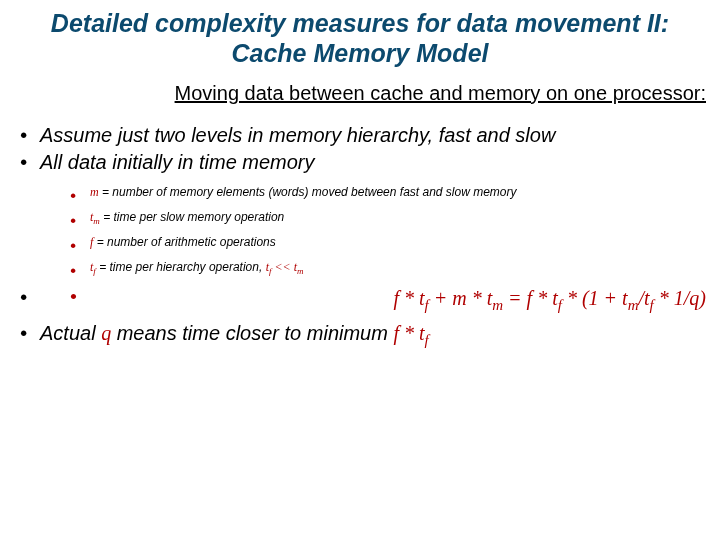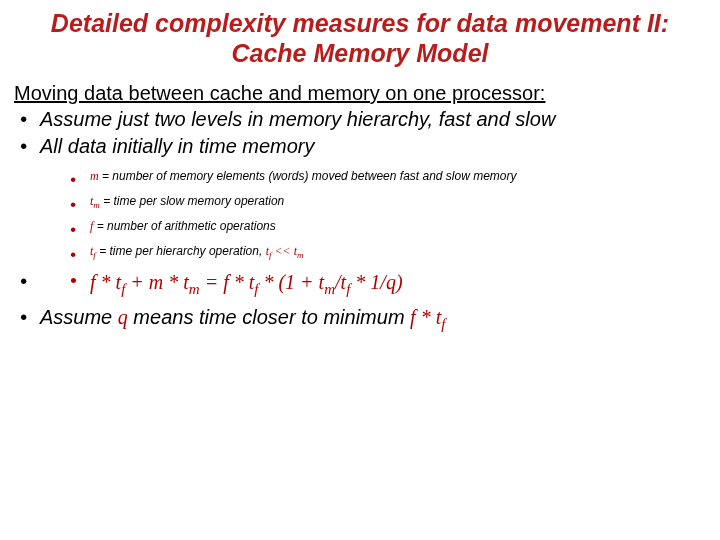--- a/index.html
+++ b/index.html
@@ -6,32 +6,33 @@
   body {
     width: 720px;
     height: 540px;
     background: #fff;
     font-family: Arial, Helvetica, sans-serif;
     color: #000;
     padding: 8px 14px 10px 14px;
     overflow: hidden;
   }
   .title {
-    color: #b91c1c;
+    color: #0c4a6e;
     font-weight: bold;
     font-style: italic;
     font-size: 25px;
     line-height: 1.2;
     text-align: center;
     margin-bottom: 14px;
   }
   .section-head {
     text-decoration: underline;
     font-size: 20px;
-    margin-bottom: 2px;
+    margin-bottom: 18px;
+    text-align: right;
   }
   ul.outer {
     list-style: none;
     padding-left: 0;
     font-size: 20px;
   }
   ul.outer > li {
     position: relative;
     padding-left: 26px;
     margin: 2px 0;
@@ -70,20 +71,21 @@
     list-style: none;
     padding-left: 0;
     margin: 4px 0 2px 26px;
     font-size: 20px;
   }
   ul.inner2 > li {
     position: relative;
     padding-left: 24px;
     margin: 2px 0;
     line-height: 1.3;
+    text-align: right;
   }
   ul.inner2 > li::before {
     content: "•";
     position: absolute;
     left: 4px;
     top: 0;
     color: #b00000;
     font-size: 19px;
   }
   .var {
@@ -132,15 +134,15 @@
         <span class="var">f</span><span class="var"> * </span><span class="var"><span>t</span><span class="sub">f</span></span><span class="var">  +  </span><span class="var">m</span><span class="var"> * </span><span class="var"><span>t</span><span class="sub">m</span></span><span class="var">   =   </span><span class="var">f</span><span class="var"> * </span><span class="var"><span>t</span><span class="sub">f</span></span><span class="var"> * (1 + </span><span class="var"><span>t</span><span class="sub">m</span></span><span class="var">/</span><span class="var"><span>t</span><span class="sub">f</span></span><span class="var">  * 1/</span><span class="var">q</span><span class="var">)</span>
       </li>
     </ul>
   </li>
 </ul>
 
 <div class="gap"></div>
 
 <ul class="outer">
   <li>
-    <span>Assume </span><span class="var">q</span><span> means time closer to minimum </span><span class="var">f</span><span class="var"> * </span><span class="var"><span>t</span><span class="sub">f</span></span>
+    <span>Actual </span><span class="var">q</span><span> means time closer to minimum </span><span class="var">f</span><span class="var"> * </span><span class="var"><span>t</span><span class="sub">f</span></span>
   </li>
 </ul>
 
 </body></html>

